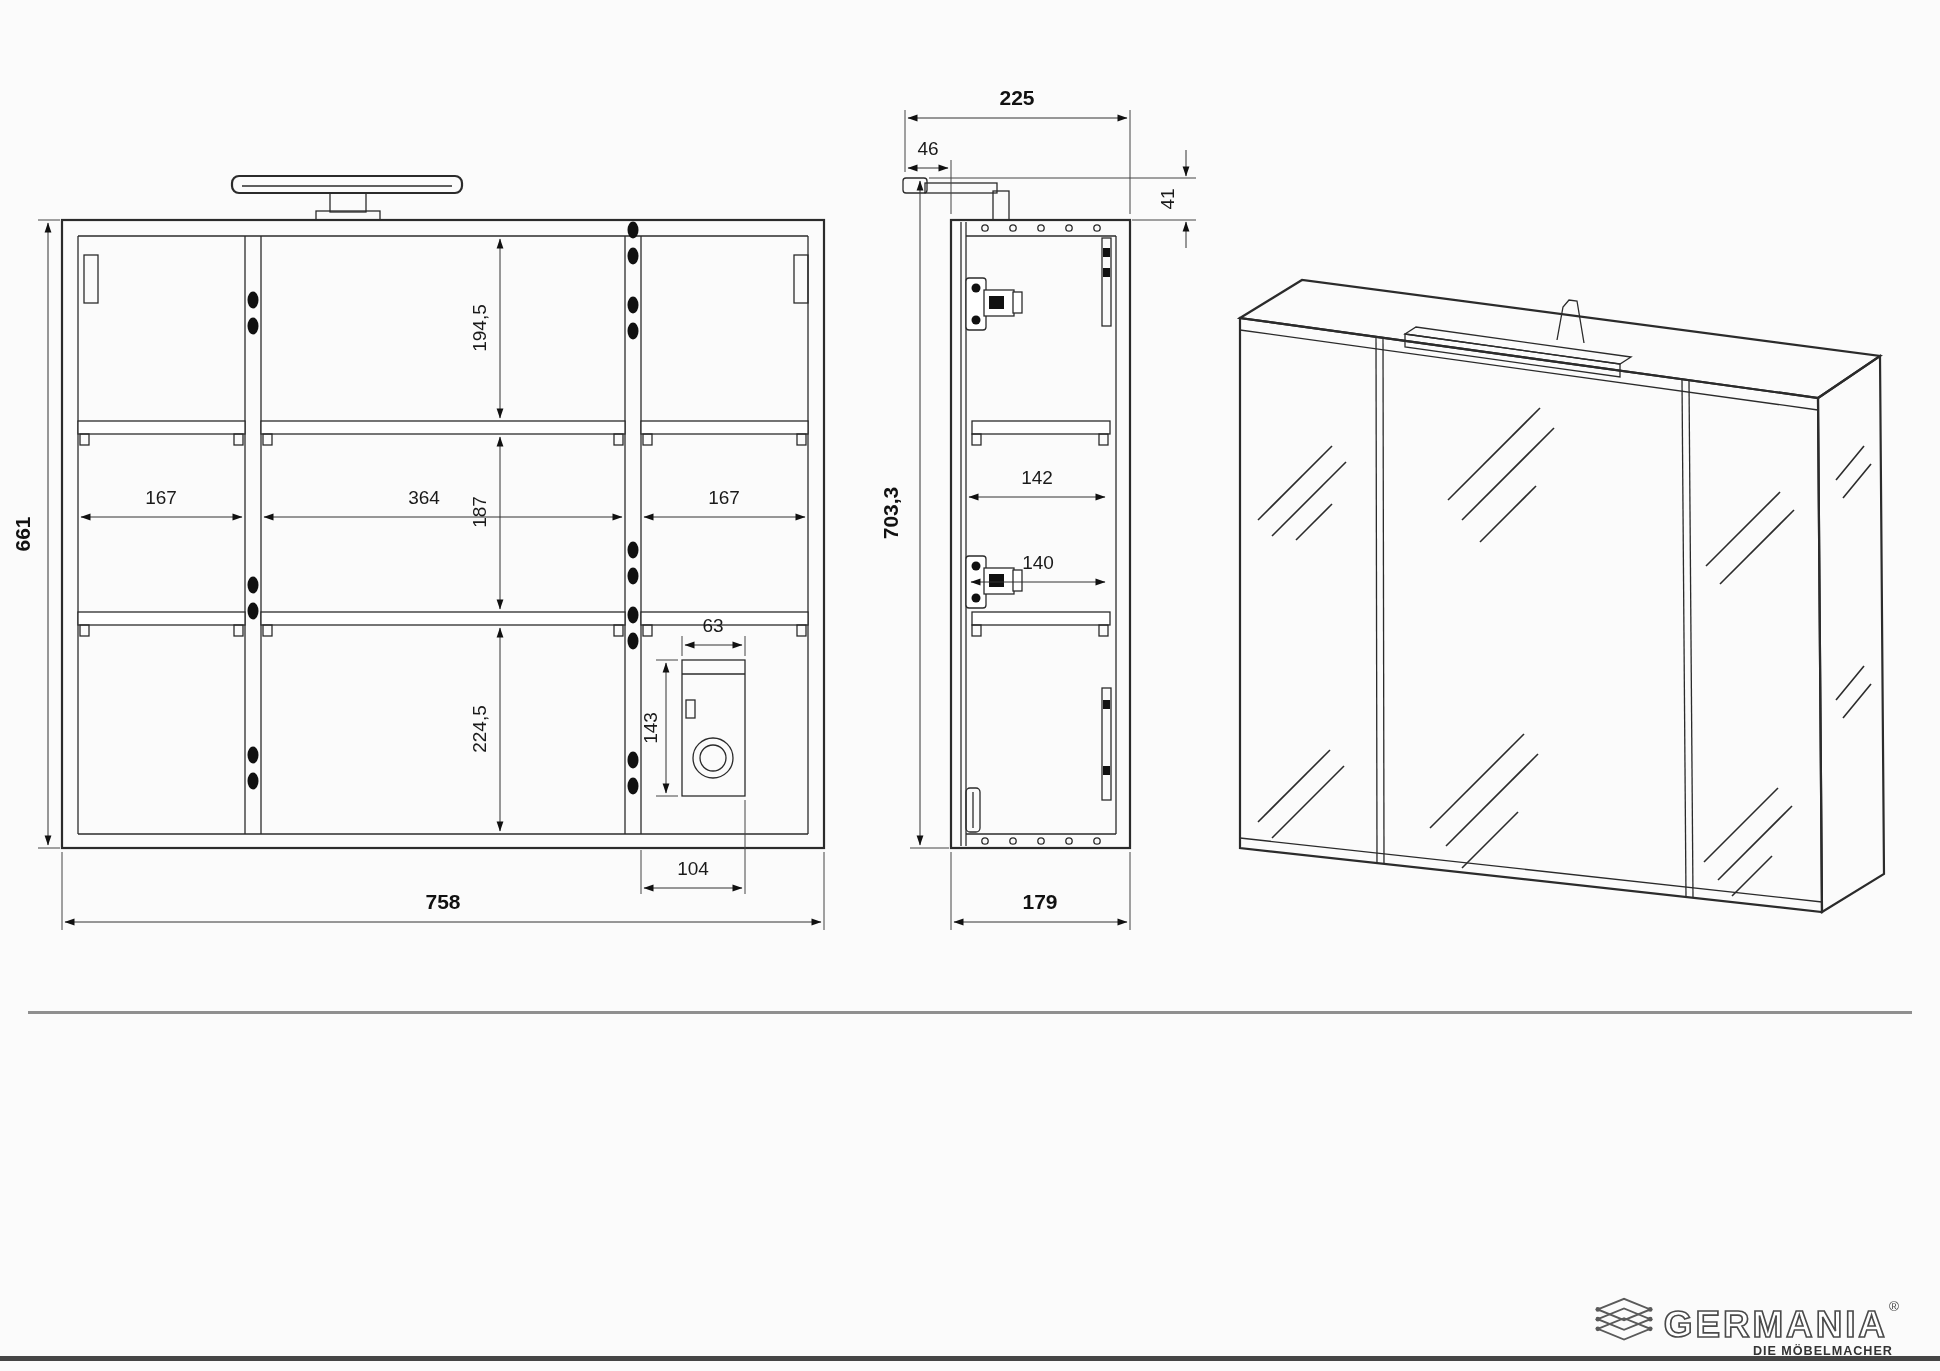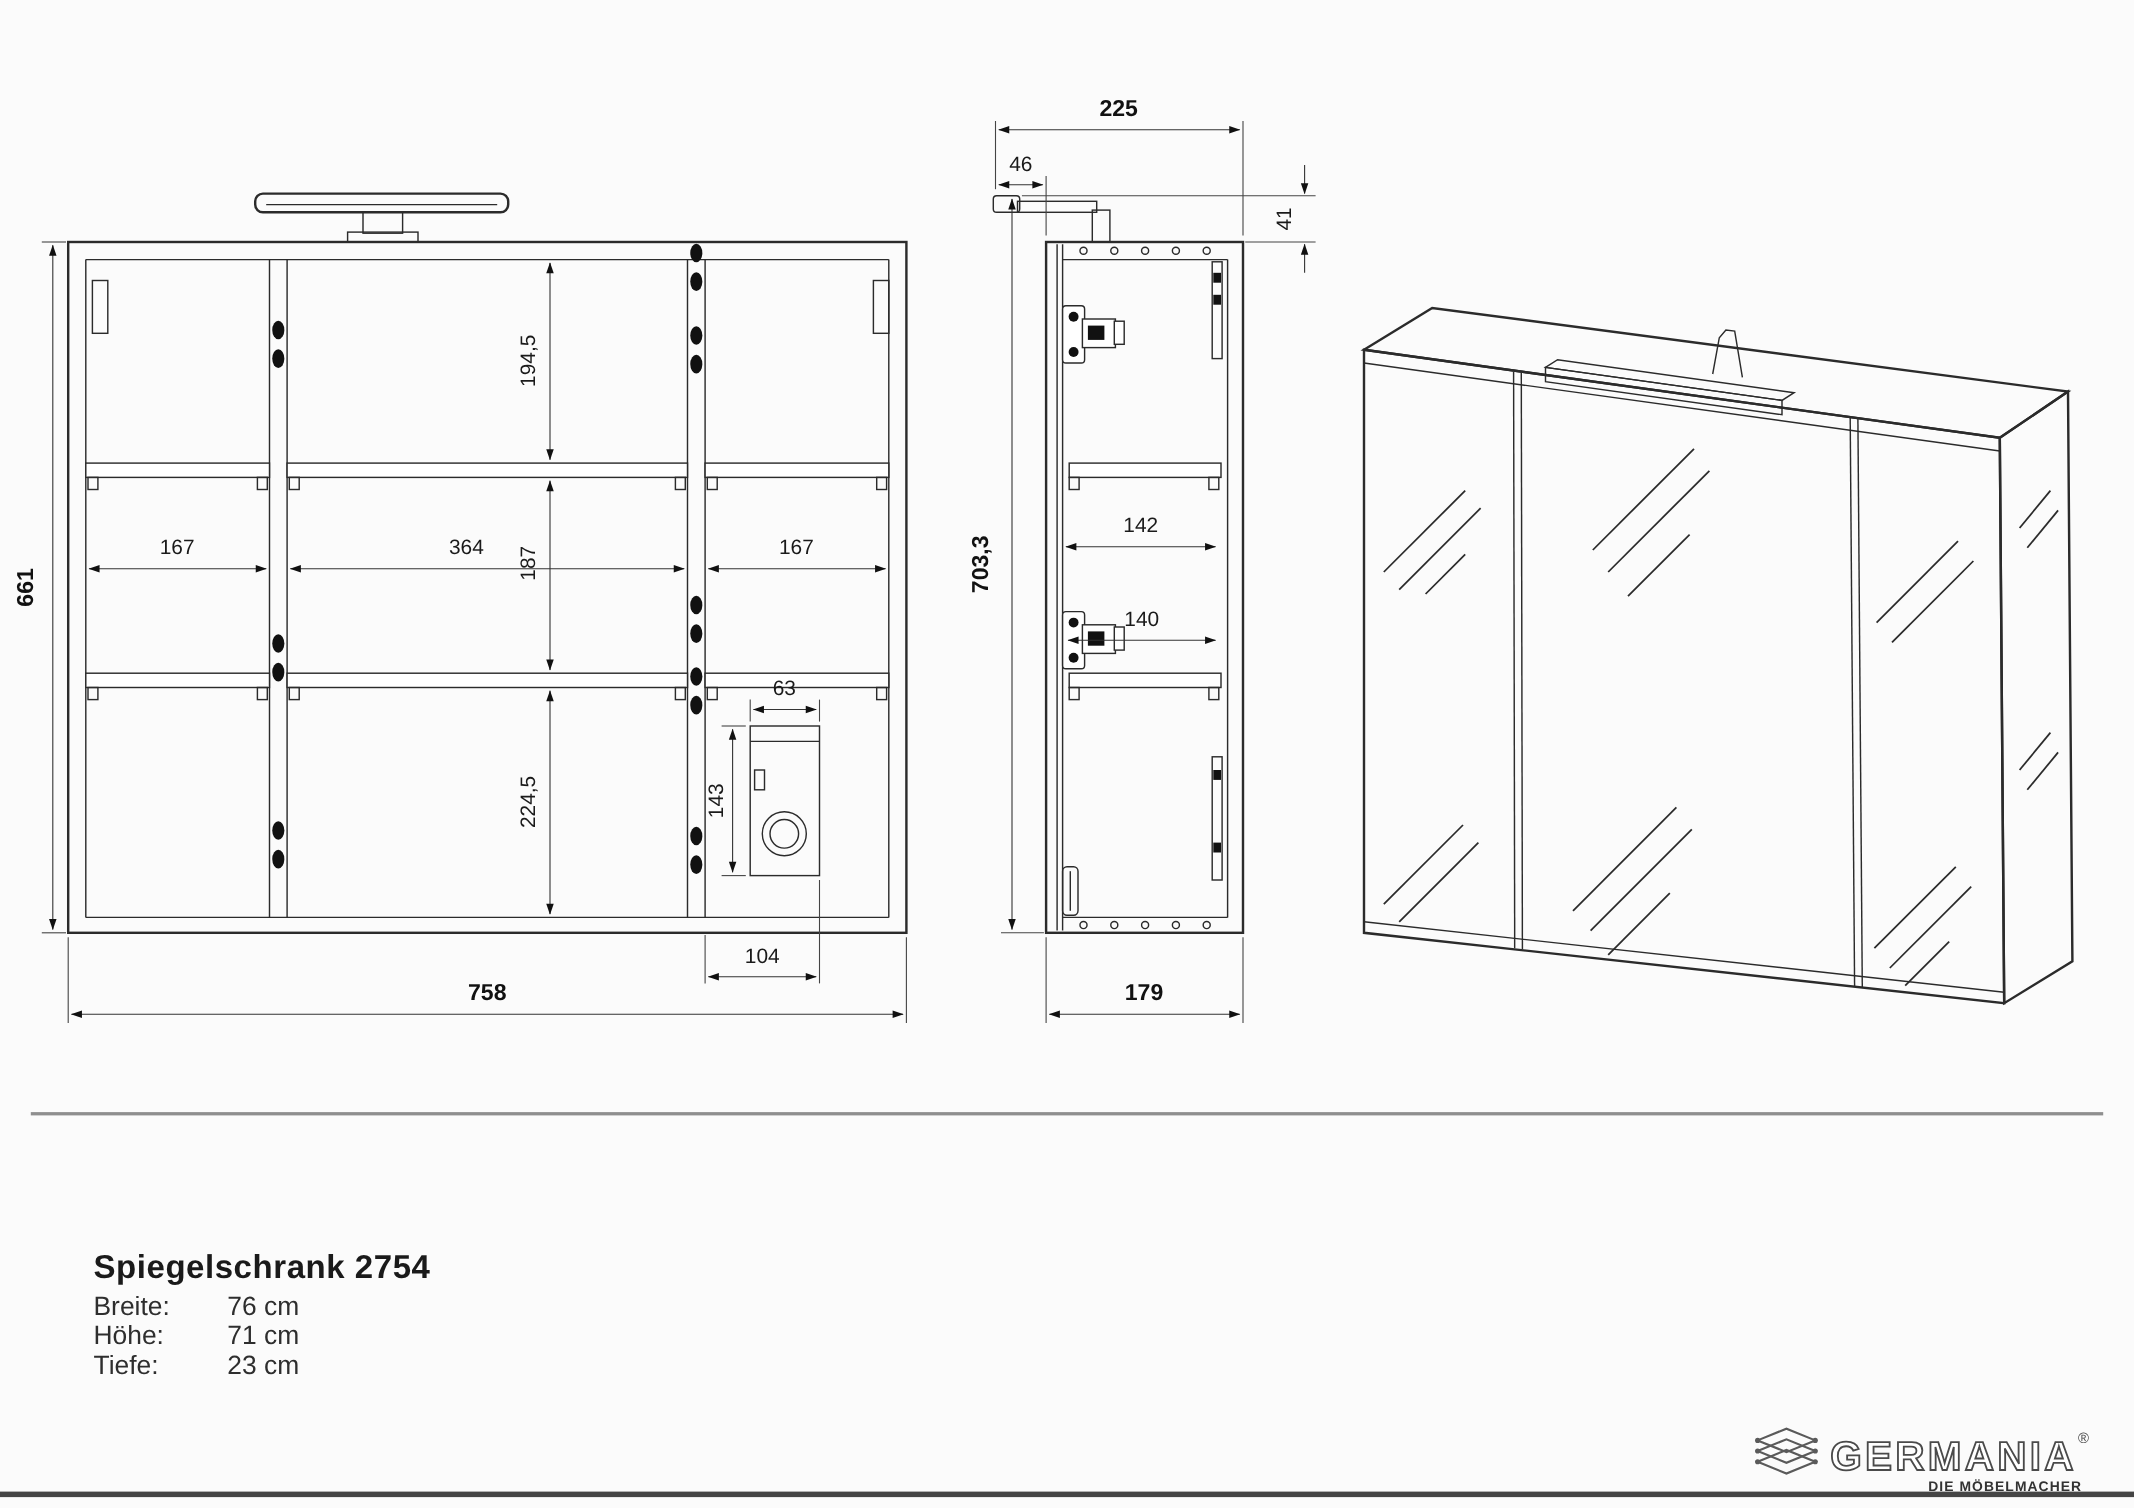--- a/index.html
+++ b/index.html
@@ -268,35 +268,20 @@
           <line x1="1836" y1="480" x2="1864" y2="446" stroke="#2b2b2b" stroke-width="1.6"></line>
           <line x1="1843" y1="498" x2="1871" y2="464" stroke="#2b2b2b" stroke-width="1.6"></line>
           <line x1="1836" y1="700" x2="1864" y2="666" stroke="#2b2b2b" stroke-width="1.6"></line>
           <line x1="1843" y1="718" x2="1871" y2="684" stroke="#2b2b2b" stroke-width="1.6"></line>
         </g>
   </g>
 </svg>
 
 <div class="mid-divider"></div>
 
-<div class="title-block">
-  <div class="product-title">Spiegelschrank 2754</div>
-  <div class="spec-row">
-    <span class="spec-label">Breite:</span>
-    <span class="spec-value">76 cm</span>
-  </div>
-  <div class="spec-row">
-    <span class="spec-label">Höhe:</span>
-    <span class="spec-value">71 cm</span>
-  </div>
-  <div class="spec-row">
-    <span class="spec-label">Tiefe:</span>
-    <span class="spec-value">23 cm</span>
-  </div>
-</div>
 
 <div class="logo">
   <svg width="330" height="76" viewBox="0 0 340 78">
     <g transform="translate(6,12)">
       <path d="M0,12 L27,1 L54,12 L27,23 Z" fill="none" stroke="#5a5a5a" stroke-width="2"></path>
       <path d="M0,22 L27,11 L54,22 L27,33 Z" fill="none" stroke="#5a5a5a" stroke-width="2"></path>
       <path d="M0,32 L27,21 L54,32 L27,43 Z" fill="none" stroke="#5a5a5a" stroke-width="2"></path>
       <circle cx="0" cy="12" r="2.4" fill="#5a5a5a"></circle>
           <circle cx="54" cy="12" r="2.4" fill="#5a5a5a"></circle>
       <circle cx="0" cy="22" r="2.4" fill="#5a5a5a"></circle>

